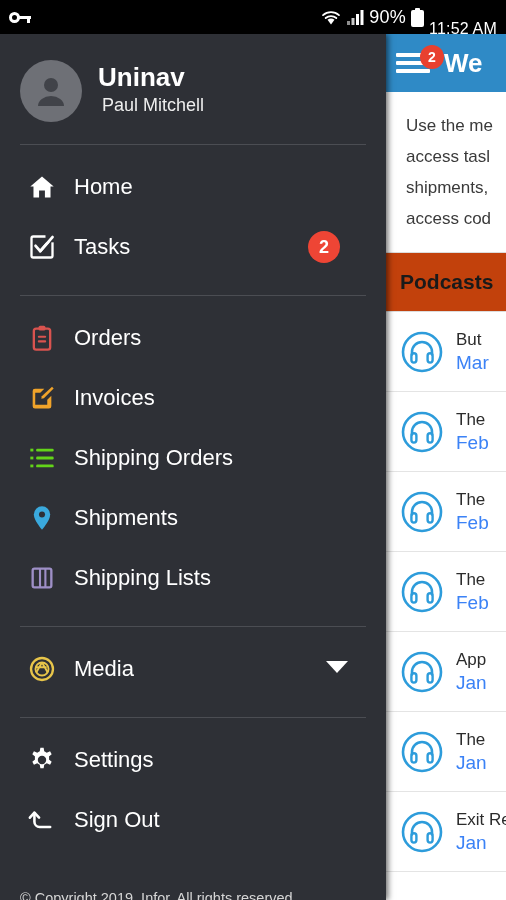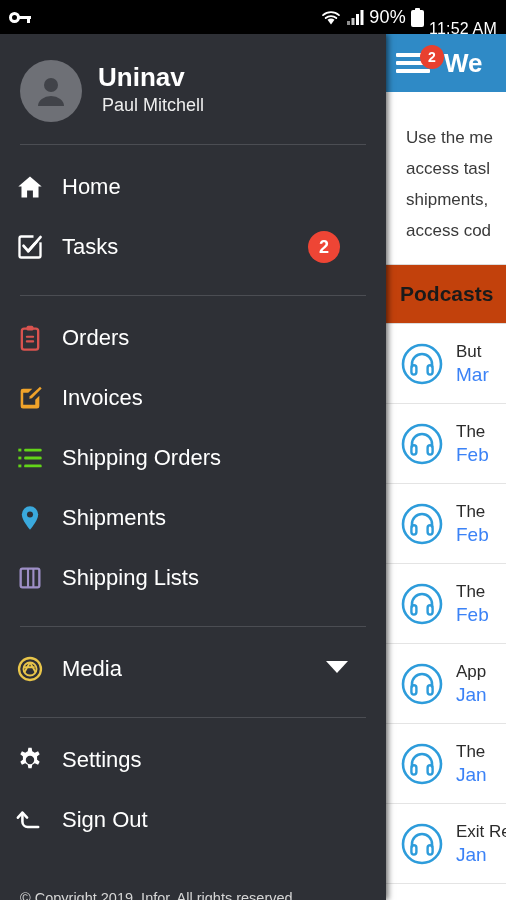--- a/index.html
+++ b/index.html
@@ -43,21 +43,20 @@
   .hamburger i:nth-child(3){ top:19px; }
   #appbar-badge{
     position:absolute; left:24px; top:-5px; width:24px; height:24px; border-radius:50%;
     background:#e8402f; color:#fff; font-size:14px; font-weight:bold;
     display:flex; align-items:center; justify-content:center;
   }
   #appbar-title{ color:#fff; font-size:26px; font-weight:bold; white-space:nowrap; }
   #welcome-text{
     padding:18px 0 18px 20px; font-size:17px; line-height:31px; color:#3a3a3a;
     white-space:nowrap;
-    margin-top:12px;
   }
   #podcasts-header{
     background:#c2410c; border-top:1px solid #dcdcdc; border-bottom:1px solid #dcdcdc;
     padding:17px 0 17px 14px; font-size:21px; font-weight:bold; color:#1a1a1a; white-space:nowrap;
   }
   .podcast-row{
     display:flex; align-items:center; gap:12px; padding:12px 0 12px 14px;
     border-bottom:1px solid #e4e4e4; height:80px;
   }
   .headphone{ flex:0 0 auto; width:44px; height:44px; }
@@ -73,21 +72,21 @@
   #drawer-header{ display:flex; align-items:flex-end; padding:26px 0 0 20px; gap:16px; }
   #avatar{ width:62px; height:62px; border-radius:50%; background:#6e7076;
     display:flex; align-items:center; justify-content:center; flex:0 0 auto; }
   .hdr-text{ padding-bottom:4px; }
   #drawer-title{ color:#fff; font-size:26px; font-weight:bold; line-height:30px; }
   #drawer-user{ color:#eee; font-size:18px; line-height:26px; padding-left:4px; }
 
   .divider{ height:1px; background:#4b4d53; margin:18px 20px 12px 20px; }
 
   .nav-item{
-    display:flex; align-items:center; height:60px; padding:0 16px; position:relative; cursor:pointer;
+    display:flex; align-items:center; height:60px; padding:0 28px; position:relative; cursor:pointer;
   }
   .nav-ic{ width:34px; flex:0 0 auto; display:flex; align-items:center; justify-content:flex-start; }
   .nav-label{ color:#fff; font-size:22px; padding-left:12px; white-space:nowrap; }
   .nav-badge{
     position:absolute; right:46px; top:50%; transform:translateY(-50%);
     min-width:32px; height:32px; padding:0 8px; border-radius:16px; background:#ee4535;
     color:#fff; font-size:18px; font-weight:bold; display:flex; align-items:center; justify-content:center;
   }
   .chev{ position:absolute; right:36px; top:50%; transform:translateY(-50%); }
   #copyright{

